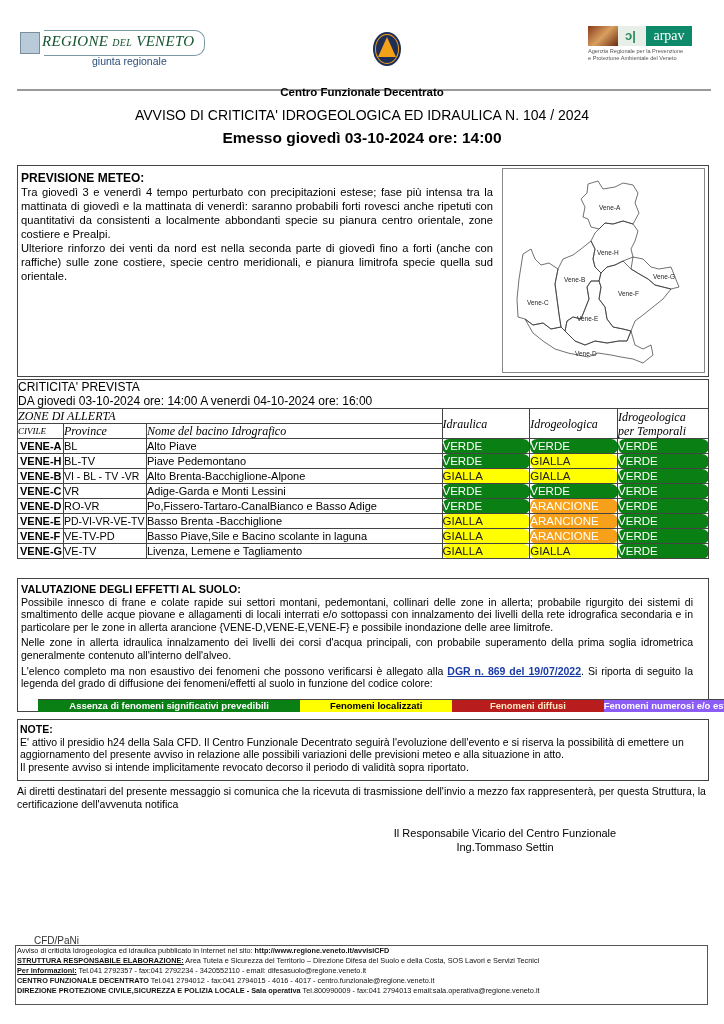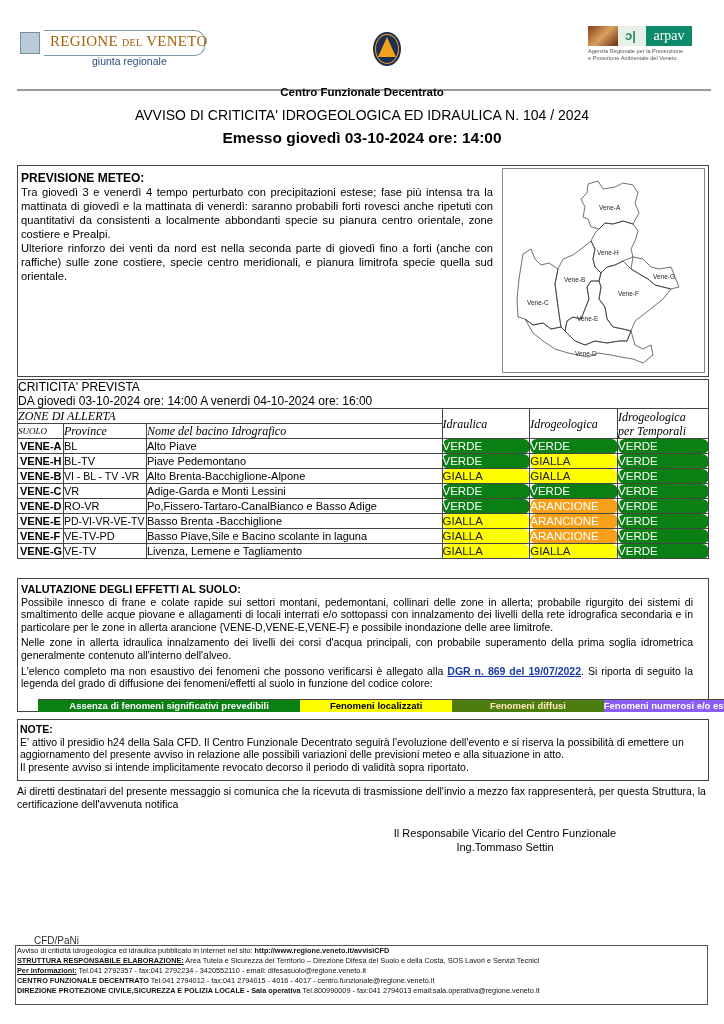--- a/index.html
+++ b/index.html
@@ -4,21 +4,21 @@
 <style>
   html, body { margin:0; padding:0; background:#fff; }
   body { width:724px; height:1024px; position:relative; overflow:hidden; font-family:"Liberation Sans", sans-serif; color:#000; }
   .abs { position:absolute; }
 
   
   .hdr-line { left:17px; top:89px; width:694px; height:2px; background:#9a9a9a; }
   .rv-logo { left:20px; top:30px; width:185px; height:38px; }
   .rv-crest { position:absolute; left:0; top:2px; width:18px; height:20px; background:#b9cbd8; border:1px solid #7a8f9e; }
   .rv-box { position:absolute; left:24px; top:0; width:160px; height:24px; border:1px solid #7a9aa8; border-left:none; border-radius:0 10px 10px 0; }
-  .rv-title { position:absolute; left:30px; top:3px; font-family:"Liberation Serif", serif; font-size:15px; color:#a16207; letter-spacing:0.3px; white-space:nowrap; }
+  .rv-title { position:absolute; left:22px; top:3px; font-family:"Liberation Serif", serif; font-size:15px; color:#14532d; letter-spacing:0.3px; white-space:nowrap;font-style:italic; }
   .rv-title small { font-size:10px; }
   .rv-sub { position:absolute; left:72px; top:25px; font-size:10.5px; color:#2a4f7a; white-space:nowrap; }
   .pc-logo { left:373px; top:32px; width:28px; height:34px; border-radius:50%; background:#1e2e55; }
   .pc-tri { position:absolute; left:5px; top:5px; width:0; height:0; border-left:9px solid transparent; border-right:9px solid transparent; border-bottom:20px solid #f4a11a; }
   .pc-ring { position:absolute; left:2px; top:2px; width:22px; height:28px; border-radius:50%; border:1px solid #f4a11a; }
   .arpav { left:588px; top:26px; width:126px; height:50px; }
   .arpav-img1 { position:absolute; left:0; top:0; width:30px; height:20px; background:linear-gradient(135deg,#8a3a1a,#d8a060,#6a2a10); }
   .arpav-img2 { position:absolute; left:30px; top:0; width:28px; height:20px; background:#e8efe8; }
   .arpav-img2 span { position:absolute; left:7px; top:2px; font-size:13px; color:#2a8a5a; font-weight:bold; }
   .arpav-name { position:absolute; left:58px; top:0; width:46px; height:20px; background:#0c8a6a; color:#fff; font-family:"Liberation Serif", serif; font-size:14px; text-align:center; line-height:19px; }
@@ -154,21 +154,21 @@
     <tr>
       <td colspan="3" class="serif-i" style="font-size:12px;">ZONE DI ALLERTA</td>
       <td rowspan="2" class="serif-i" style="font-size:12px;">Idraulica</td>
       <td rowspan="2" class="serif-i" style="font-size:12px;">Idrogeologica</td>
       <td rowspan="2" class="serif-i" style="font-size:12px; line-height:14px;">
           <div>Idrogeologica</div>
           <div>per Temporali</div>
         </td>
     </tr>
     <tr>
-      <td class="codice">SUOLO</td>
+      <td class="codice">CIVILE</td>
       <td class="serif-i" style="font-size:12px;">Province</td>
       <td class="serif-i" style="font-size:12px;">Nome del bacino Idrografico</td>
     </tr>
   <tr>
         <td class="code-cell">VENE-A</td>
         <td>BL</td>
         <td>Alto Piave</td>
         <td class="lv lv-VERDE">VERDE</td>
         <td class="lv lv-VERDE">VERDE</td>
         <td class="lv lv-VERDE">VERDE</td>
@@ -235,21 +235,21 @@
 <div class="abs val-box"></div>
 <div class="abs val-text">
   <b>VALUTAZIONE DEGLI EFFETTI AL SUOLO:</b>
   <p>Possibile innesco di frane e colate rapide sui settori montani, pedemontani, collinari delle zone in allerta; probabile rigurgito dei sistemi di smaltimento delle acque piovane e allagamenti di locali interrati e/o sottopassi con innalzamento dei livelli della rete idrografica secondaria e in particolare per le zone in allerta arancione {VENE-D,VENE-E,VENE-F} e possibile inondazione delle aree limitrofe.</p>
   <p>Nelle zone in allerta idraulica innalzamento dei livelli dei corsi d'acqua principali, con probabile superamento della prima soglia idrometrica generalmente contenuto all'interno dell'alveo.</p>
   <p><span>L'elenco completo ma non esaustivo dei fenomeni che possono verificarsi è allegato alla </span><a class="link">DGR n. 869 del 19/07/2022</a><span>. Si riporta di seguito la legenda del grado di diffusione dei fenomeni/effetti al suolo in funzione del codice colore:</span></p>
 </div>
 <div class="abs legend" id="legend">
     <div style="background: rgb(10, 127, 20); color: rgb(255, 255, 255); width: 38%;">Assenza di fenomeni significativi prevedibili</div>
     <div style="background: rgb(255, 255, 0); color: rgb(0, 0, 0); width: 22%;">Fenomeni localizzati</div>
-    <div style="background: #4d7c0f; color: rgb(255, 233, 192); width: 22%;">Fenomeni diffusi</div>
+    <div style="background: #b91c1c; color: rgb(255, 233, 192); width: 22%;">Fenomeni diffusi</div>
     <div style="background: #8b5cf6; color: rgb(255, 255, 255); width: 18%;">Fenomeni numerosi e/o estesi</div>
   </div>
 
 <div class="abs note-box"></div>
 <div class="abs note-text">
   <b>NOTE:</b>
   <div>E' attivo il presidio h24 della Sala CFD. Il Centro Funzionale Decentrato seguirà l'evoluzione dell'evento e si riserva la possibilità di emettere un aggiornamento del presente avviso in relazione alle possibili variazioni delle previsioni meteo e alla situazione in atto.</div>
   <div>Il presente avviso si intende implicitamente revocato decorso il periodo di validità sopra riportato.</div>
 </div>
 <div class="abs dest-text">Ai diretti destinatari del presente messaggio si comunica che la ricevuta di trasmissione dell'invio a mezzo fax rappresenterà, per questa Struttura, la certificazione dell'avvenuta notifica</div>

